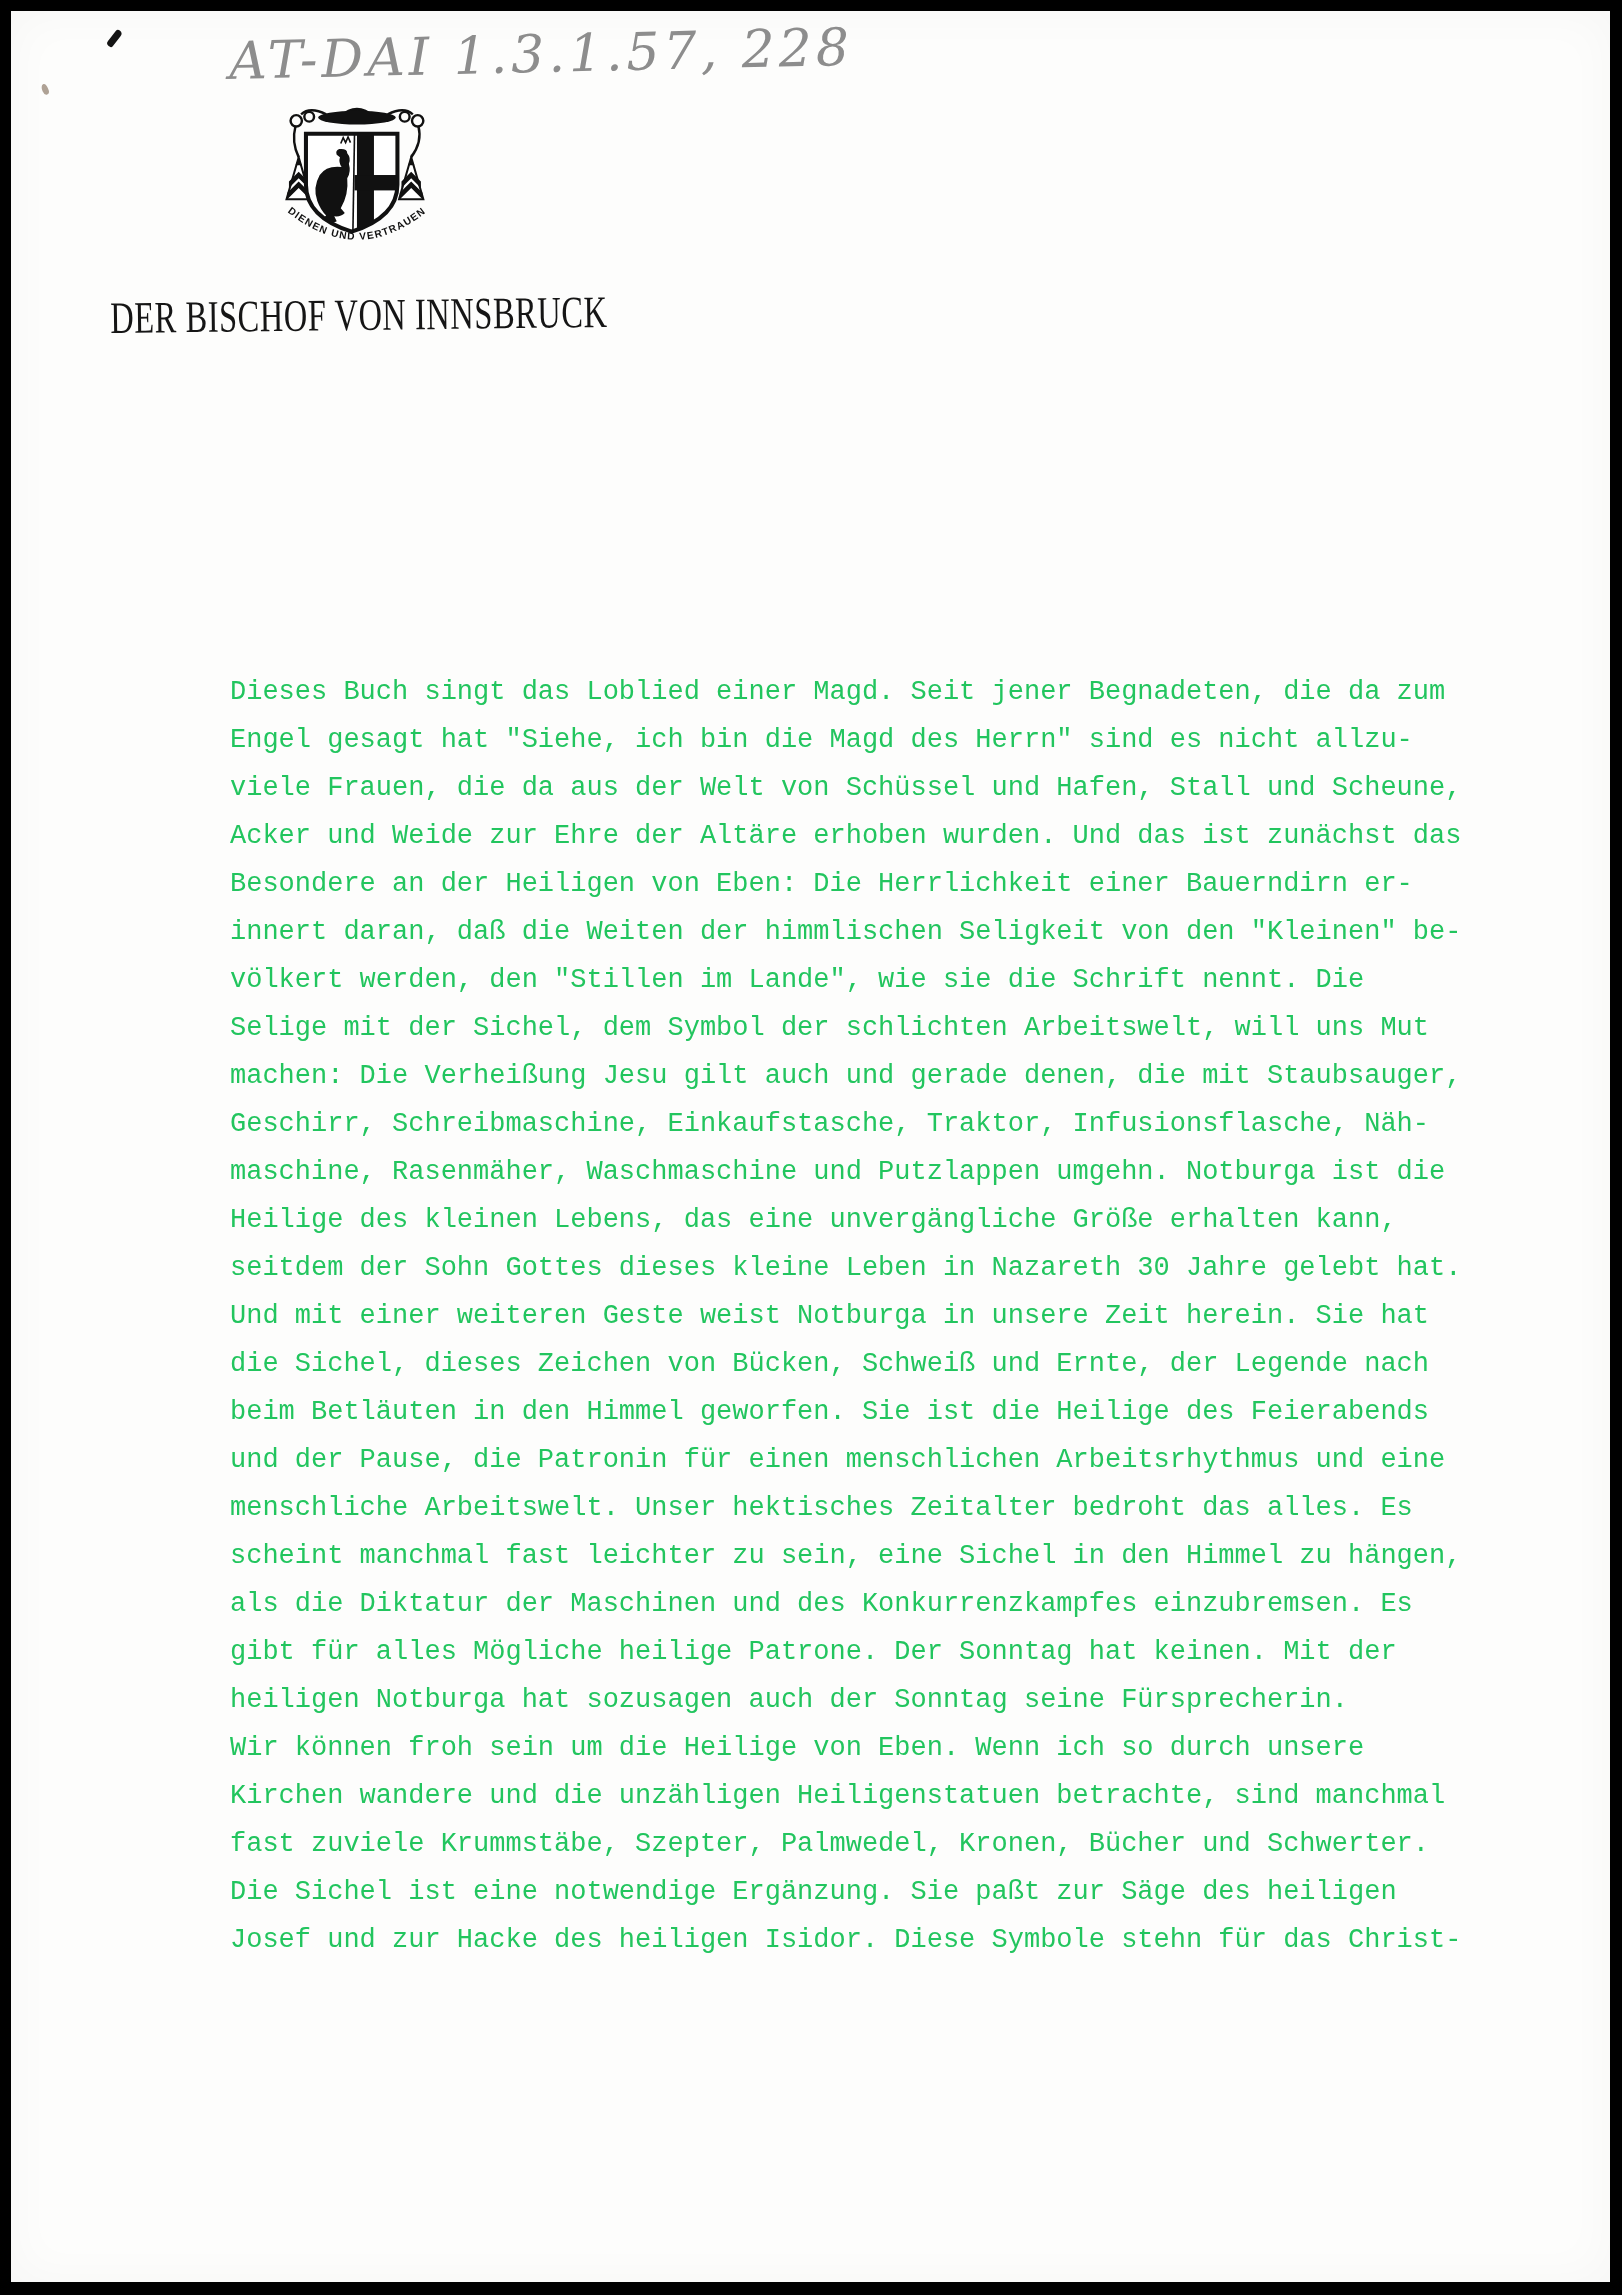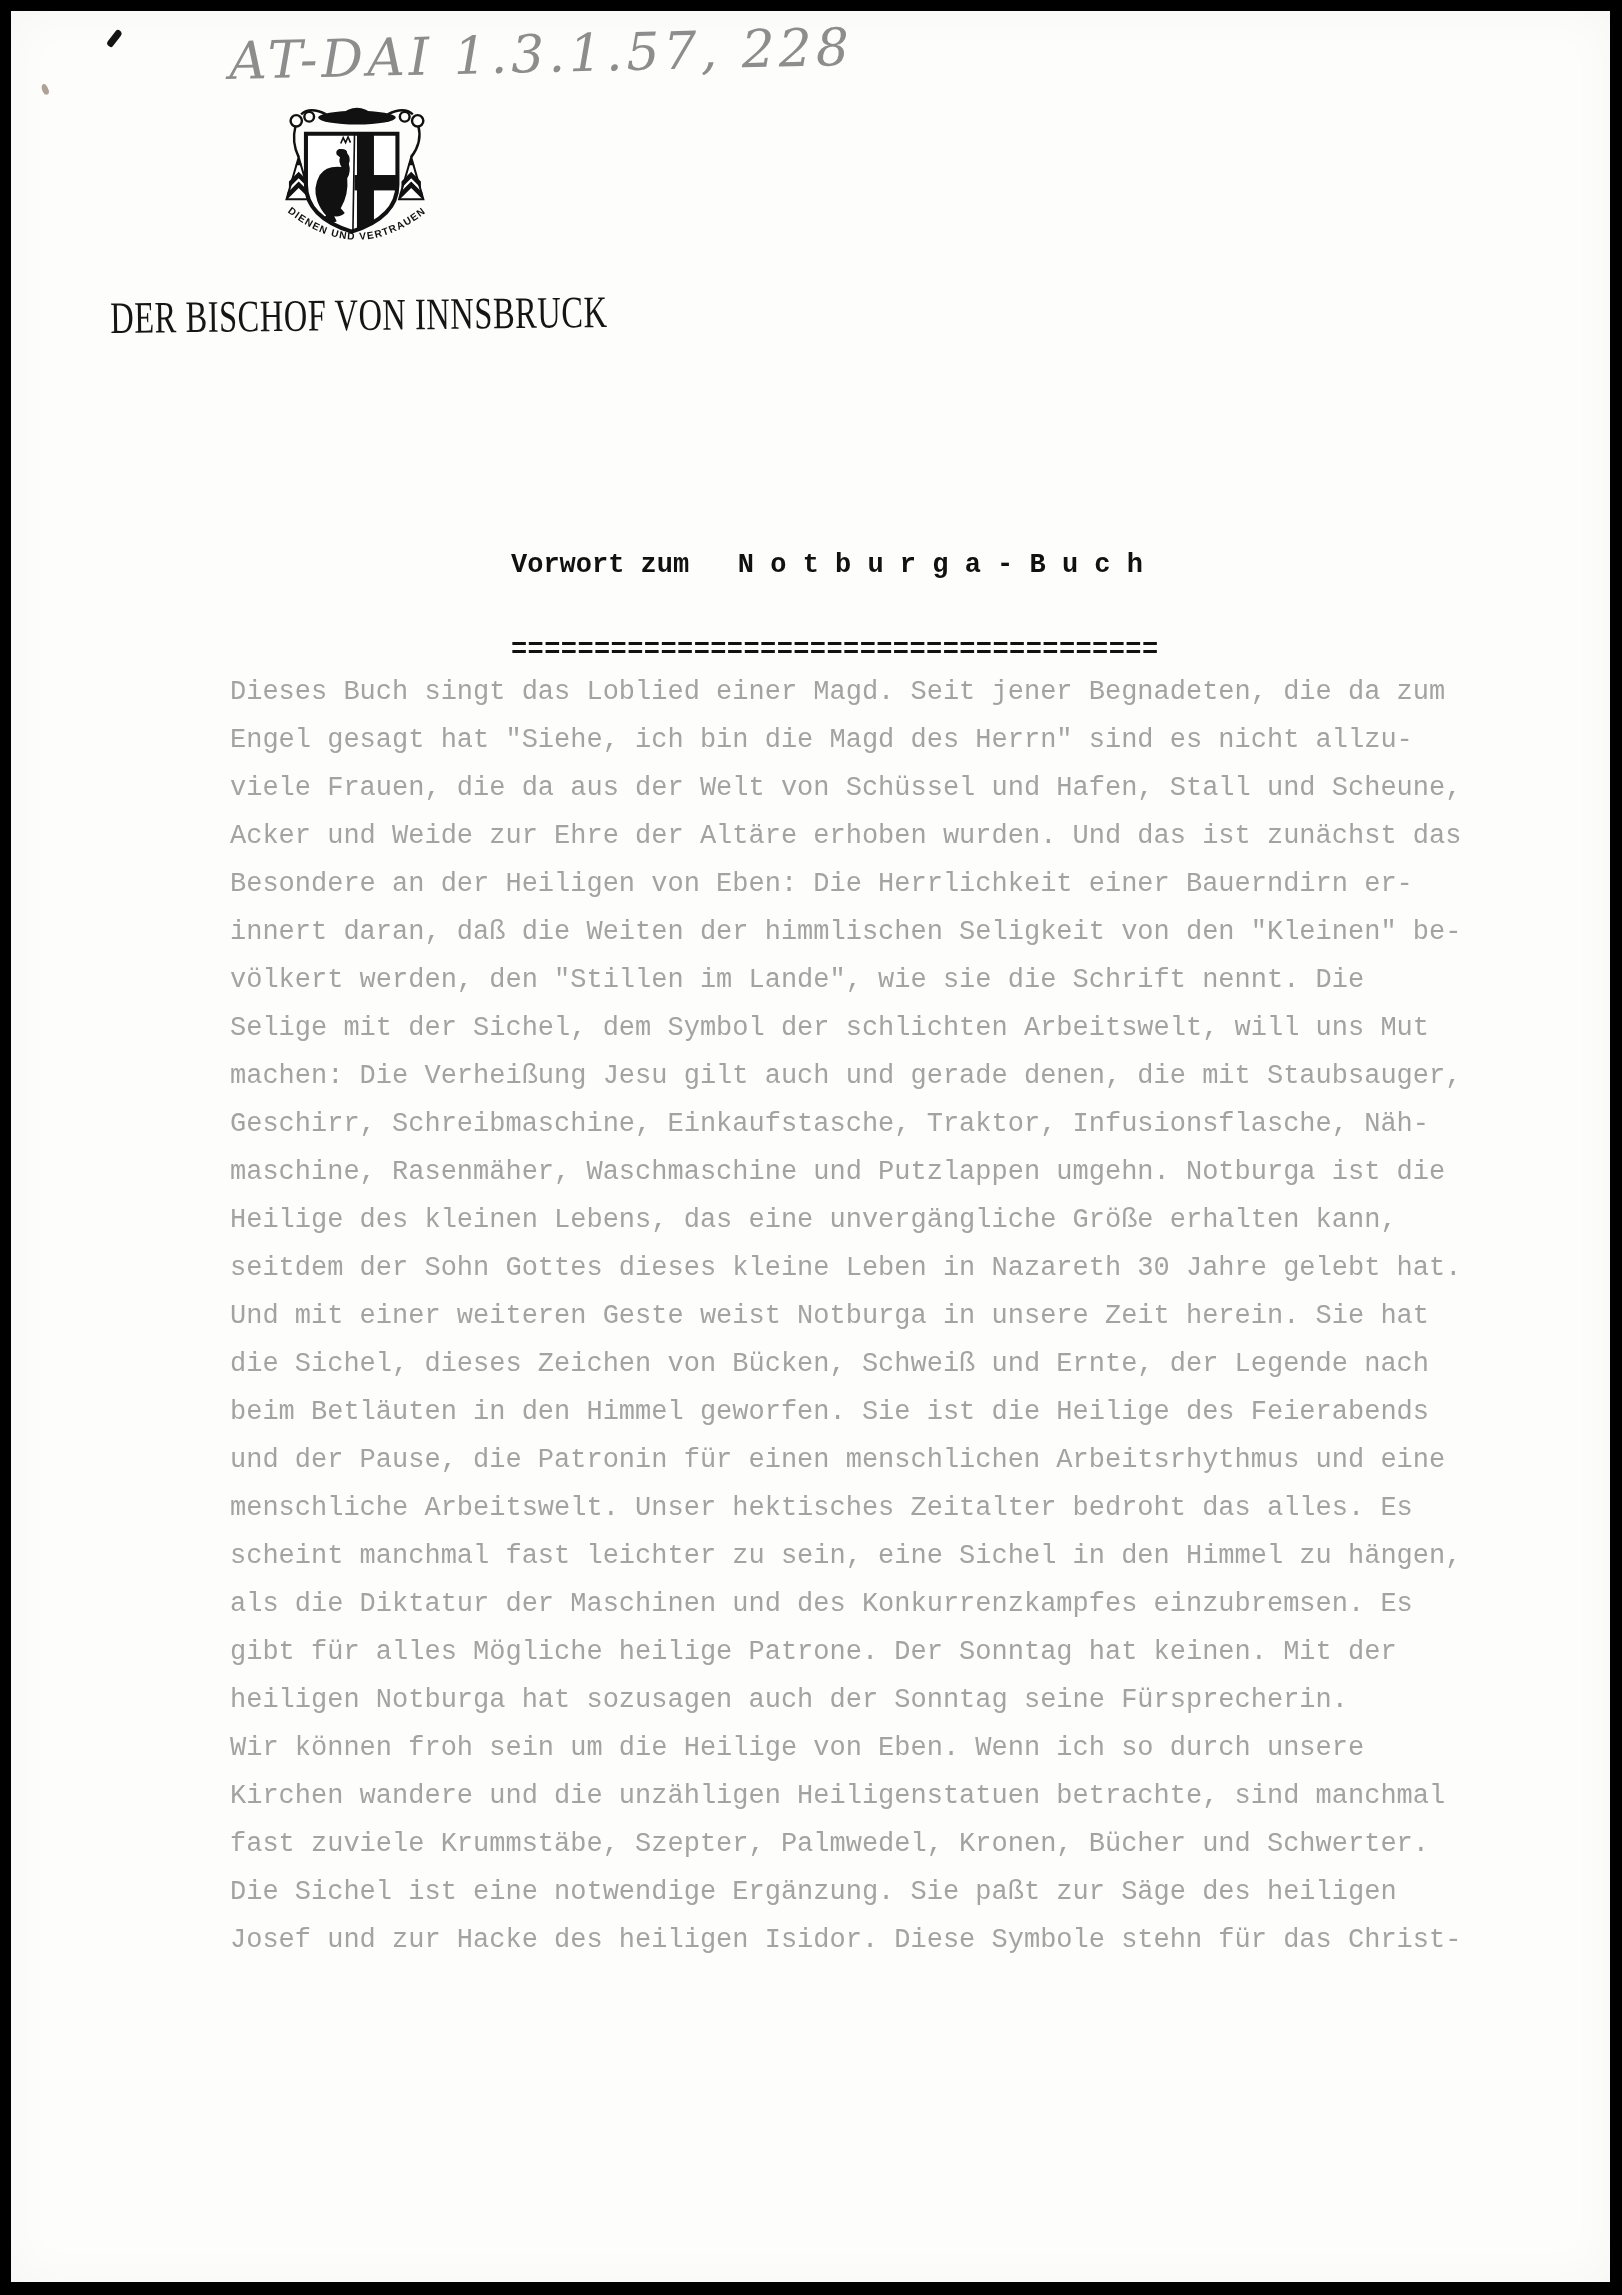--- a/index.html
+++ b/index.html
@@ -18,21 +18,21 @@
   .letterhead{position:absolute;left:110px;top:292px;
        font-family:"Liberation Serif","DejaVu Serif",serif;font-size:45px;color:#151515;
        letter-spacing:0.8px;white-space:pre;transform:rotate(-0.7deg) scaleX(0.72);
        transform-origin:left top;}
   .doc-title{position:absolute;left:511px;top:495px;
        font-family:"Liberation Mono","DejaVu Sans Mono",monospace;font-weight:bold;
        font-size:27px;color:#111;line-height:28px;white-space:pre;}
   .doc-title .underline{margin-top:0.8px;letter-spacing:0.4px;}
   .body-text{position:absolute;left:230px;top:668px;
        font-family:"Liberation Mono","DejaVu Sans Mono",monospace;font-size:27px;
-       color:#a3a3a3;white-space:pre;}
+       color:#22c55e;white-space:pre;}
   .body-line{height:48px;line-height:48px;}
 </style>
 </head>
 <body>
 
 <div class="page">
   <div class="paper"></div>
 
   <div class="pen-mark"></div>
   <div class="speck"></div>
@@ -93,20 +93,16 @@
       </g>
     </g>
 
     <text font-family="Liberation Sans, sans-serif" font-size="12.5" font-weight="bold" letter-spacing="1.5" fill="#111">
       <textPath href="#mottoArc" startOffset="50%" text-anchor="middle">DIENEN UND VERTRAUEN</textPath>
     </text>
   </svg>
 
   <div class="letterhead">DER BISCHOF VON INNSBRUCK</div>
 
-  <div class="doc-title">
-    <div>Vorwort zum   N o t b u r g a - B u c h</div>
-    <div class="underline">=======================================</div>
-  </div>
 
   <div class="body-text"><div class="body-line">Dieses Buch singt das Loblied einer Magd. Seit jener Begnadeten, die da zum</div><div class="body-line">Engel gesagt hat "Siehe, ich bin die Magd des Herrn" sind es nicht allzu-</div><div class="body-line">viele Frauen, die da aus der Welt von Schüssel und Hafen, Stall und Scheune,</div><div class="body-line">Acker und Weide zur Ehre der Altäre erhoben wurden. Und das ist zunächst das</div><div class="body-line">Besondere an der Heiligen von Eben: Die Herrlichkeit einer Bauerndirn er-</div><div class="body-line">innert daran, daß die Weiten der himmlischen Seligkeit von den "Kleinen" be-</div><div class="body-line">völkert werden, den "Stillen im Lande", wie sie die Schrift nennt. Die</div><div class="body-line">Selige mit der Sichel, dem Symbol der schlichten Arbeitswelt, will uns Mut</div><div class="body-line">machen: Die Verheißung Jesu gilt auch und gerade denen, die mit Staubsauger,</div><div class="body-line">Geschirr, Schreibmaschine, Einkaufstasche, Traktor, Infusionsflasche, Näh-</div><div class="body-line">maschine, Rasenmäher, Waschmaschine und Putzlappen umgehn. Notburga ist die</div><div class="body-line">Heilige des kleinen Lebens, das eine unvergängliche Größe erhalten kann,</div><div class="body-line">seitdem der Sohn Gottes dieses kleine Leben in Nazareth 30 Jahre gelebt hat.</div><div class="body-line">Und mit einer weiteren Geste weist Notburga in unsere Zeit herein. Sie hat</div><div class="body-line">die Sichel, dieses Zeichen von Bücken, Schweiß und Ernte, der Legende nach</div><div class="body-line">beim Betläuten in den Himmel geworfen. Sie ist die Heilige des Feierabends</div><div class="body-line">und der Pause, die Patronin für einen menschlichen Arbeitsrhythmus und eine</div><div class="body-line">menschliche Arbeitswelt. Unser hektisches Zeitalter bedroht das alles. Es</div><div class="body-line">scheint manchmal fast leichter zu sein, eine Sichel in den Himmel zu hängen,</div><div class="body-line">als die Diktatur der Maschinen und des Konkurrenzkampfes einzubremsen. Es</div><div class="body-line">gibt für alles Mögliche heilige Patrone. Der Sonntag hat keinen. Mit der</div><div class="body-line">heiligen Notburga hat sozusagen auch der Sonntag seine Fürsprecherin.</div><div class="body-line">Wir können froh sein um die Heilige von Eben. Wenn ich so durch unsere</div><div class="body-line">Kirchen wandere und die unzähligen Heiligenstatuen betrachte, sind manchmal</div><div class="body-line">fast zuviele Krummstäbe, Szepter, Palmwedel, Kronen, Bücher und Schwerter.</div><div class="body-line">Die Sichel ist eine notwendige Ergänzung. Sie paßt zur Säge des heiligen</div><div class="body-line">Josef und zur Hacke des heiligen Isidor. Diese Symbole stehn für das Christ-</div></div>
 </div>
 
 
 </body></html>

